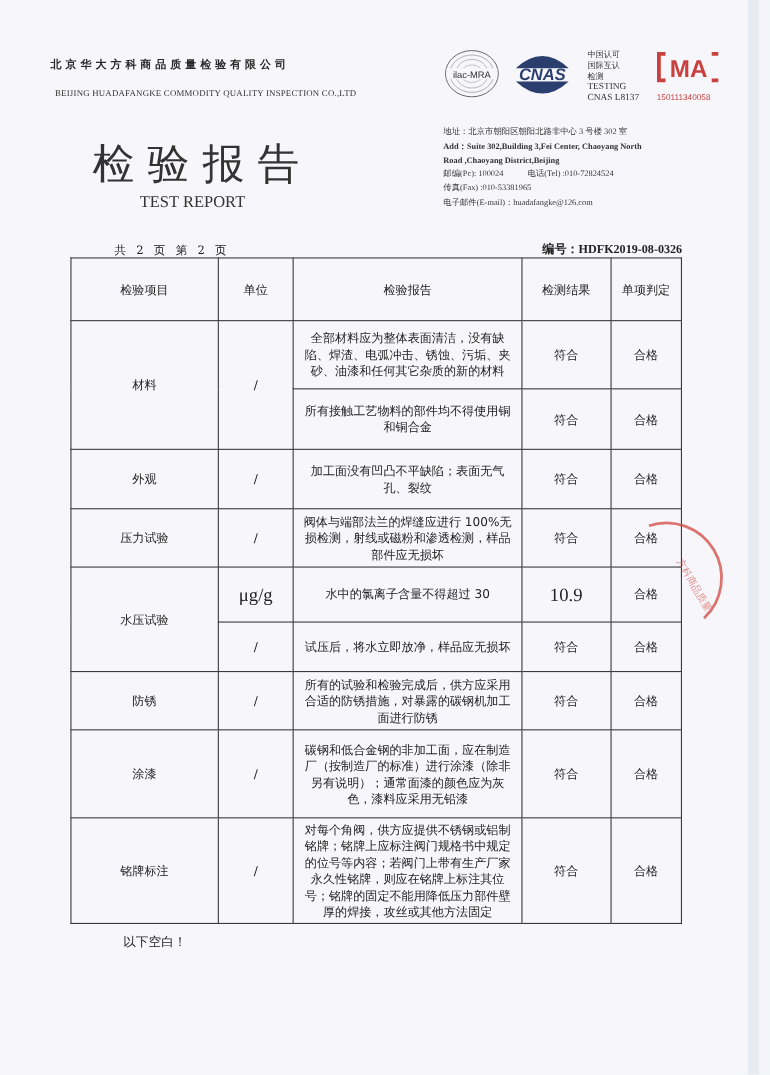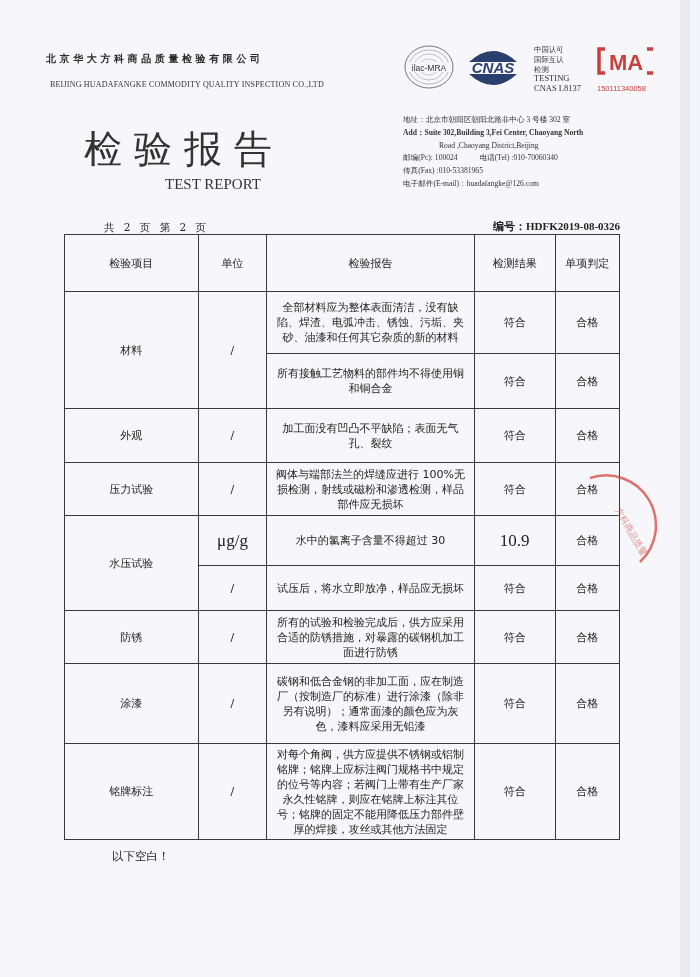--- a/index.html
+++ b/index.html
@@ -7,21 +7,21 @@
   .page{position:absolute;left:0;top:0;width:690px;height:977px;background:#f7f7fb;}
   .edge{position:absolute;right:0;top:0;width:10px;height:977px;background:#e8ebf2;}
   .co-cn{position:absolute;left:46px;top:52px;font-size:10px;letter-spacing:3.6px;font-weight:bold;color:#2a2a2a;font-family:Liberation Serif, serif;}
   .co-en{position:absolute;left:50px;top:80px;font-size:8px;color:#333;letter-spacing:0.2px;font-family:"Liberation Serif",serif;}
   .logo-ilac{position:absolute;left:403px;top:44px;width:52px;height:46px;}
   .logo-cnas{position:absolute;left:463px;top:44px;width:60px;height:46px;}
   .cnas-text{position:absolute;left:534px;top:45px;font-size:7.4px;line-height:9.8px;color:#333;font-family:"Liberation Serif",serif;}
   .logo-cma{position:absolute;left:595px;top:45px;width:62px;height:32px;}
   .cma-num{position:absolute;left:597px;top:84px;font-size:7.5px;color:#c9413f;font-family:"Liberation Sans",sans-serif;}
   .title-cn{position:absolute;left:84px;top:124px;font-size:38px;letter-spacing:12px;color:#333;font-family:"DejaVu Sans",sans-serif;font-weight:300;}
-  .title-en{position:absolute;left:127px;top:176px;font-size:15px;color:#333;font-family:"Liberation Serif",serif;margin-left:38px;}
+  .title-en{position:absolute;left:127px;top:176px;font-size:15px;color:#333;font-family:"Liberation Serif",serif;}
   .addr{position:absolute;left:403px;top:114px;font-size:7.6px;line-height:12.8px;color:#333;font-family:"Liberation Serif",serif;}
   .pages{position:absolute;left:104px;top:221px;font-size:10.5px;letter-spacing:3px;color:#222;}
   .repno{position:absolute;left:493px;top:219px;font-size:11px;font-weight:bold;color:#222;font-family:"Liberation Serif",serif;text-align:center;}
   table.main{position:absolute;left:64px;top:234px;width:556px;border-collapse:collapse;font-family:"DejaVu Sans",sans-serif;font-size:11px;color:#222;}
   table.main td{border:1.2px solid #3a3a3a;text-align:center;vertical-align:middle;padding:0 5px;line-height:15px;}
   .c1{width:140px;}.c2{width:62px;}.c3{width:222px;}.c4{width:76px;}.c5{width:60px;}
   td.req{font-size:11px;}
   .num{font-family:"Liberation Serif",serif;font-size:17px;}
   .blank{position:absolute;left:112px;top:849px;font-size:11.5px;color:#222;font-family:"DejaVu Sans",sans-serif;}
   .stamp{position:absolute;left:570px;top:470px;width:110px;height:110px;pointer-events:none;}
@@ -64,22 +64,22 @@
     <text x="31" y="25" font-size="22" font-weight="bold" text-anchor="middle" fill="#c9413f" font-family="Liberation Sans, sans-serif">MA</text>
   </svg>
   <div class="cma-num">150111340058</div>
 
   <div class="title-cn">检验报告</div>
   <div class="title-en">TEST REPORT</div>
 
   <div class="addr">
     <div>地址：北京市朝阳区朝阳北路非中心 3 号楼 302 室</div>
     <div style="font-weight:bold;">Add：Suite 302,Building 3,Fei Center, Chaoyang North</div>
-    <div style="font-weight:normal;margin-left:36px;">Road ,Chaoyang District,Beijing</div>
-    <div><span>邮编(Pc): 100024</span><span style="display:inline-block;width:22px"></span><span>电话(Tel) :010-70060340</span></div>
+    <div style="font-weight:bold;">Road ,Chaoyang District,Beijing</div>
+    <div><span>邮编(Pc): 100024</span><span style="display:inline-block;width:22px"></span><span>电话(Tel) :010-72824524</span></div>
     <div>传真(Fax) :010-53381965</div>
     <div>电子邮件(E-mail)：huadafangke@126.com</div>
   </div>
 
   <div class="pages">共 2 页 第 2 页</div>
   <div class="repno">编号：HDFK2019-08-0326</div>
 
   <table class="main">
     <tbody>
         <tr style="height:57px">

